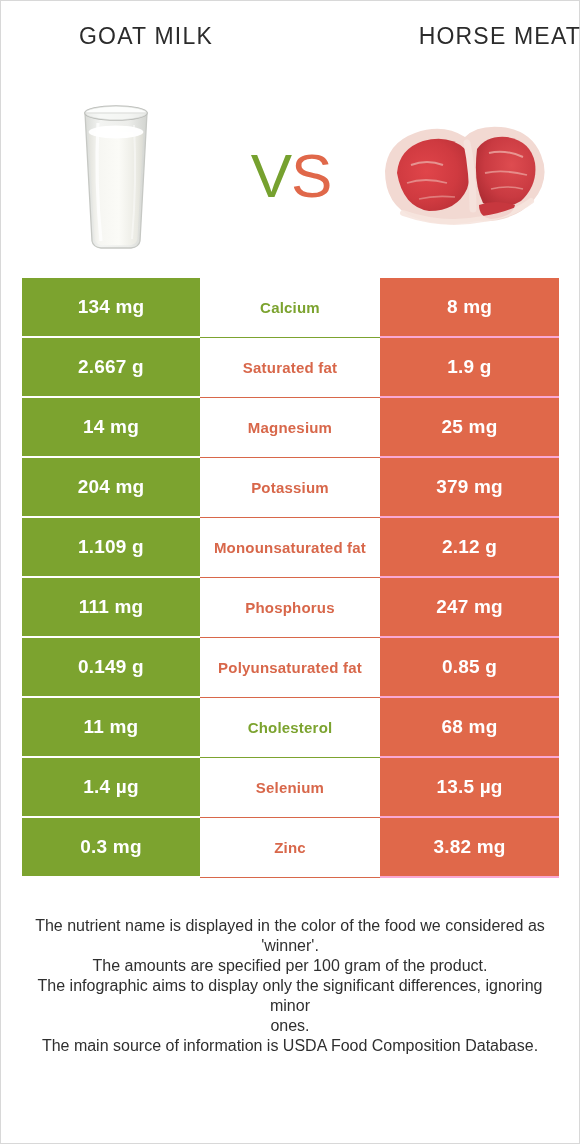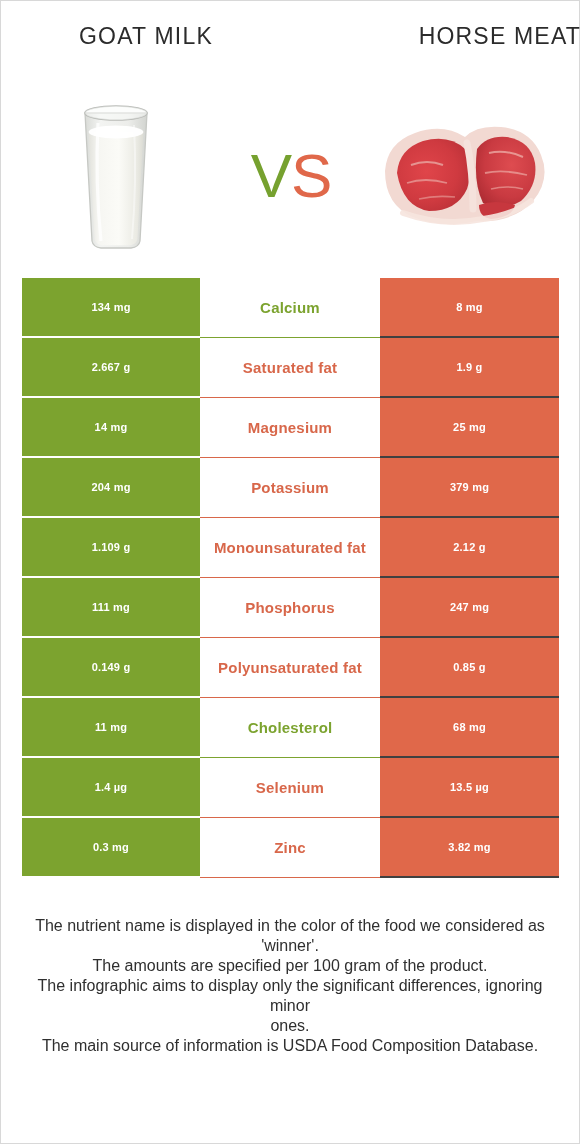--- a/index.html
+++ b/index.html
@@ -84,35 +84,35 @@
     display: flex;
     height: 60px;
     margin-bottom: 0;
   }
   .row + .row { margin-top: 0; }
   .cell {
     display: flex;
     align-items: center;
     justify-content: center;
     box-sizing: border-box;
-    font-size: 11px;
+    font-size: 19px;
     font-weight: 600;
     letter-spacing: 0.2px;
   }
   .cell-left {
     width: 178px;
     background: #7ca32f;
     color: #ffffff;
     border-bottom: 2px solid #ffffff;
   }
   .cell-right {
     width: 179px;
     background: #e0684a;
     color: #ffffff;
-    border-bottom: 2px solid #404040;
+    border-bottom: 2px solid #f9a8d4;
   }
   .cell-mid {
     width: 180px;
     background: #ffffff;
     font-weight: 700;
     font-size: 15px;
   }
   .cell-mid.win-left   { color: #7ca32f; border-bottom: 1px solid #7ca32f; }
   .cell-mid.win-right  { color: #d8674a; border-bottom: 1px solid #d8674a; }
 

